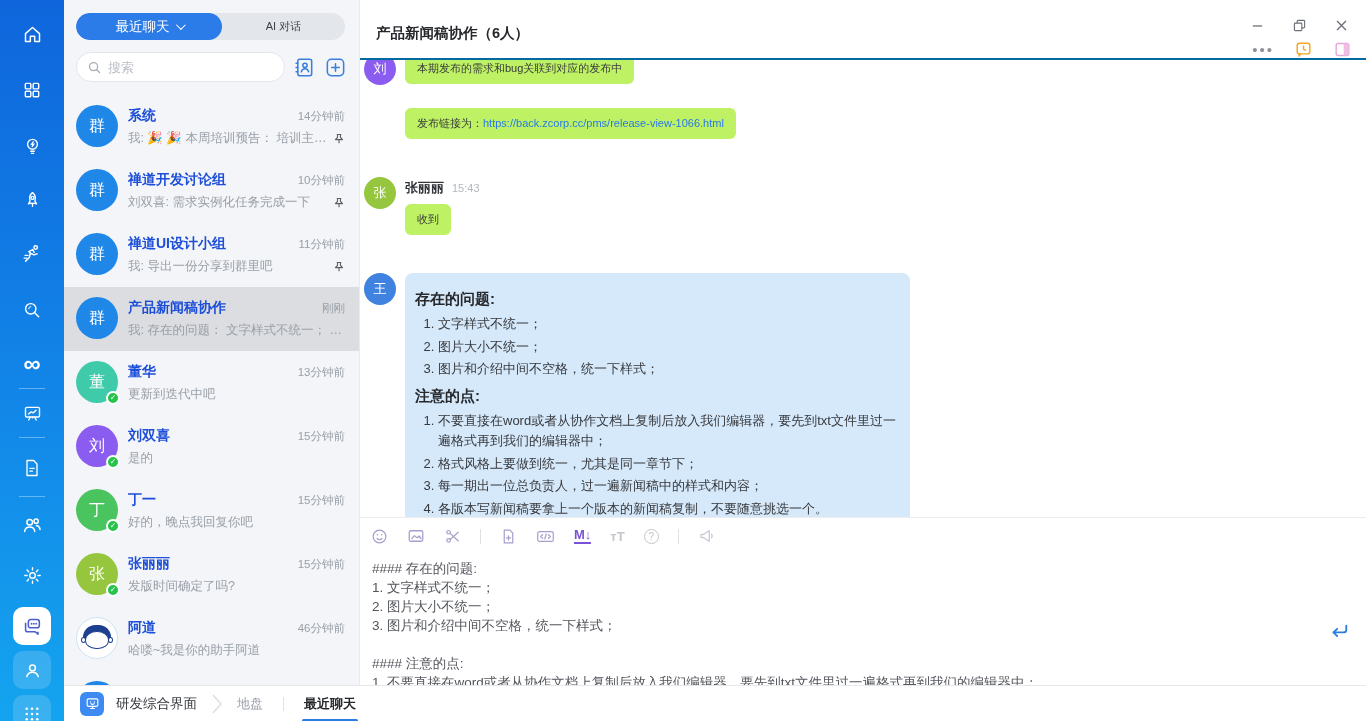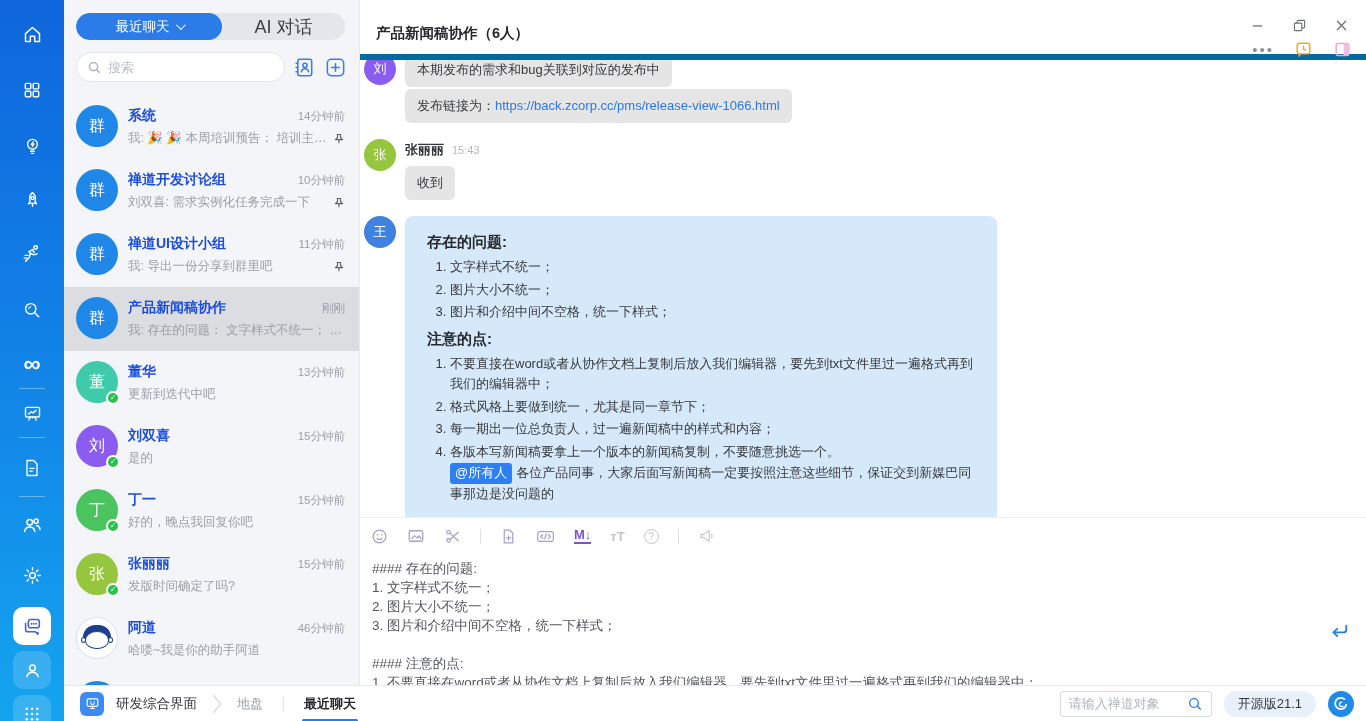--- a/index.html
+++ b/index.html
@@ -22,21 +22,21 @@
                  background:#27c24c; border:2px solid #fff; color:#fff; font-size:8px; line-height:10px;
                  display:flex; align-items:center; justify-content:center; }
 
   
   .chatlist { position:absolute; left:64px; top:0; width:296px; height:685px; background:#f3f5f8;
               border-right:1px solid #e9eaec; overflow:hidden; }
   .tabswitch { display:flex; align-items:center; margin:13px 14px 0 12px; height:27px;
                background:#e3e6ea; border-radius:15px; overflow:hidden; }
   .tab-recent { flex:0 0 146px; height:27px; background:#2b7ce9; border-radius:15px; color:#fff;
                 display:flex; align-items:center; justify-content:center; gap:6px; font-size:13.5px; cursor:pointer; }
-  .tab-ai { flex:1; text-align:center; color:#3c3f44; font-size:18px; cursor:pointer; }
+  .tab-ai { flex:1; text-align:center; color:#3c3f44; font-size:11px; cursor:pointer; }
   .caret { width:7px; height:7px; border-right:1.6px solid #fff; border-bottom:1.6px solid #fff;
            transform:rotate(45deg) translateY(-2px); }
   .searchrow { display:flex; align-items:center; margin:12px 12px 0 12px; gap:8px; }
   .search-box { flex:1; height:30px; background:#fff; border:1px solid #e4e6e9; border-radius:16px;
                 display:flex; align-items:center; padding:0 10px; gap:6px; }
   .search-box input { border:none; outline:none; flex:1; font-size:13px; color:#333; background:transparent; width:80px; }
   .search-box input::placeholder { color:#b9bec5; }
   .mini-ic { color:#3a7fe0; display:flex; cursor:pointer; }
   .items { margin-top:13px; }
   .chat-item { position:relative; display:flex; padding:10px 14px 10px 12px; gap:10px; height:64px; cursor:pointer; }
@@ -52,41 +52,41 @@
   .ci-main { flex:1; min-width:0; display:flex; flex-direction:column; justify-content:center; gap:5px; }
   .ci-top { display:flex; align-items:baseline; }
   .ci-name { font-size:14px; font-weight:600; color:#1d4ed8; flex:1; white-space:nowrap; overflow:hidden; }
   .ci-time { font-size:11.5px; color:#9aa0a8; }
   .ci-bottom { display:flex; align-items:center; }
   .ci-preview { flex:1; font-size:12.5px; color:#9aa0a8; white-space:nowrap; overflow:hidden; text-overflow:ellipsis; }
   .pin { color:#5c5f66; margin-left:6px; display:flex; }
 
   
   .main { position:absolute; left:360px; top:0; right:0; height:685px; display:flex; flex-direction:column; background:#fff; }
-  .chat-header { position:relative; flex:0 0 60px; border-bottom:6px solid #0369a1; }
+  .chat-header { position:relative; flex:0 0 60px; border-bottom:2px solid #0369a1; }
   .chat-title { position:absolute; left:16px; top:24px; font-size:14.5px; font-weight:700; color:#26282c; }
   .win-controls { position:absolute; top:18px; right:18px; display:flex; gap:28px; color:#6b6f76; }
   .win-btn { width:14px; height:14px; display:flex; align-items:center; justify-content:center; cursor:pointer; }
   .hdr-tools { position:absolute; top:40px; right:14px; display:flex; gap:20px; align-items:center; }
   .hdr-tool { cursor:pointer; display:flex; }
   .dots { color:#8d9199; font-size:15px; letter-spacing:2px; line-height:10px; }
 
   .messages { flex:1; overflow:hidden; padding:0 0 0 4px; }
   .msg { display:flex; gap:9px; margin-top:14px; padding-right:20px; }
   .msg.first { margin-top:-7px; }
   .m-avatar { flex:0 0 32px; width:32px; height:32px; border-radius:50%; color:#fff; font-size:13px;
               display:flex; align-items:center; justify-content:center; }
   .m-col { flex:1; min-width:0; }
   .m-meta { display:flex; align-items:baseline; gap:8px; margin:2px 0 7px; }
   .m-name { font-weight:700; font-size:13px; color:#33363b; }
   .m-time { font-size:11px; color:#b4b8be; }
-  .bubble { display:inline-block; background:#e5e5e5; border-radius:6px; padding:8px 12px; font-size:13px;
-            color:#37393d; margin-bottom:2px; }
+  .bubble { display:inline-block; background:#bef264; border-radius:6px; padding:8px 12px; font-size:11px;
+            color:#37393d; margin-bottom:24px; }
   .bubble a { color:#2979e8; text-decoration:none; }
-  .bubble-rich { display:block; width:592px; background:#d6e9fb; border-radius:8px; padding:10px 22px 14px; }
+  .bubble-rich { display:block; width:505px; background:#d6e9fb; border-radius:8px; padding:10px 10px 14px; }
   .bubble-rich h4 { font-size:15px; color:#26282c; margin:7px 0 5px; }
   .bubble-rich ol { margin:2px 0 6px; padding-left:21px; }
   .bubble-rich li { margin:2px 2px; line-height:1.58; color:#37393d; }
   .mention-line { line-height:1.58; margin-top:1px; }
   .mention { display:inline-block; background:#2e7ff2; color:#fff; border-radius:3px; padding:0 5px; margin-right:4px; }
 
   
   .composer { position:relative; flex:0 0 168px; border-top:1px solid #ededee; }
   .toolbar { height:36px; display:flex; align-items:center; padding-left:11px; gap:19px; }
   .tb-ic { display:flex; align-items:center; color:#a99ecb; cursor:pointer; }
@@ -611,33 +611,15 @@
     </span>
     <span class="ws-name">研发综合界面</span>
     <span class="crumb-sep">
       <svg width="12" height="22" viewBox="0 0 12 22" fill="none" stroke="currentColor" stroke-width="1.3">
           <path d="M2 2l8 9-8 9"></path>
         </svg>
     </span>
     <span class="bb-tab">地盘</span>
     <span class="bb-vdiv"></span>
     <span class="bb-tab active">最近聊天</span>
-    <div class="bb-right">
-      <div class="obj-search">
-        <input type="text" placeholder="请输入禅道对象" style="">
-        <span class="mag">
-          <svg width="16" height="16" viewBox="0 0 24 24" fill="none" stroke="currentColor" stroke-width="2" stroke-linecap="round">
-              <circle cx="10.5" cy="10.5" r="6.5"></circle>
-              <path d="M15.5 15.5 20 20"></path>
-            </svg>
-        </span>
-      </div>
-      <span class="version-pill">开源版21.1</span>
-      <span class="zt-logo">
-        <svg width="18" height="18" viewBox="0 0 24 24" fill="none" stroke="#fff" stroke-width="2.3" stroke-linecap="round">
-            <path d="M16.5 5.5A7.5 7.5 0 1 0 19 13"></path>
-            <path d="M13 9.5a3 3 0 1 0 1.5 5.6" stroke-width="1.8"></path>
-          </svg>
-      </span>
-    </div>
   </footer>
 
 </div>
 
 </body></html>

